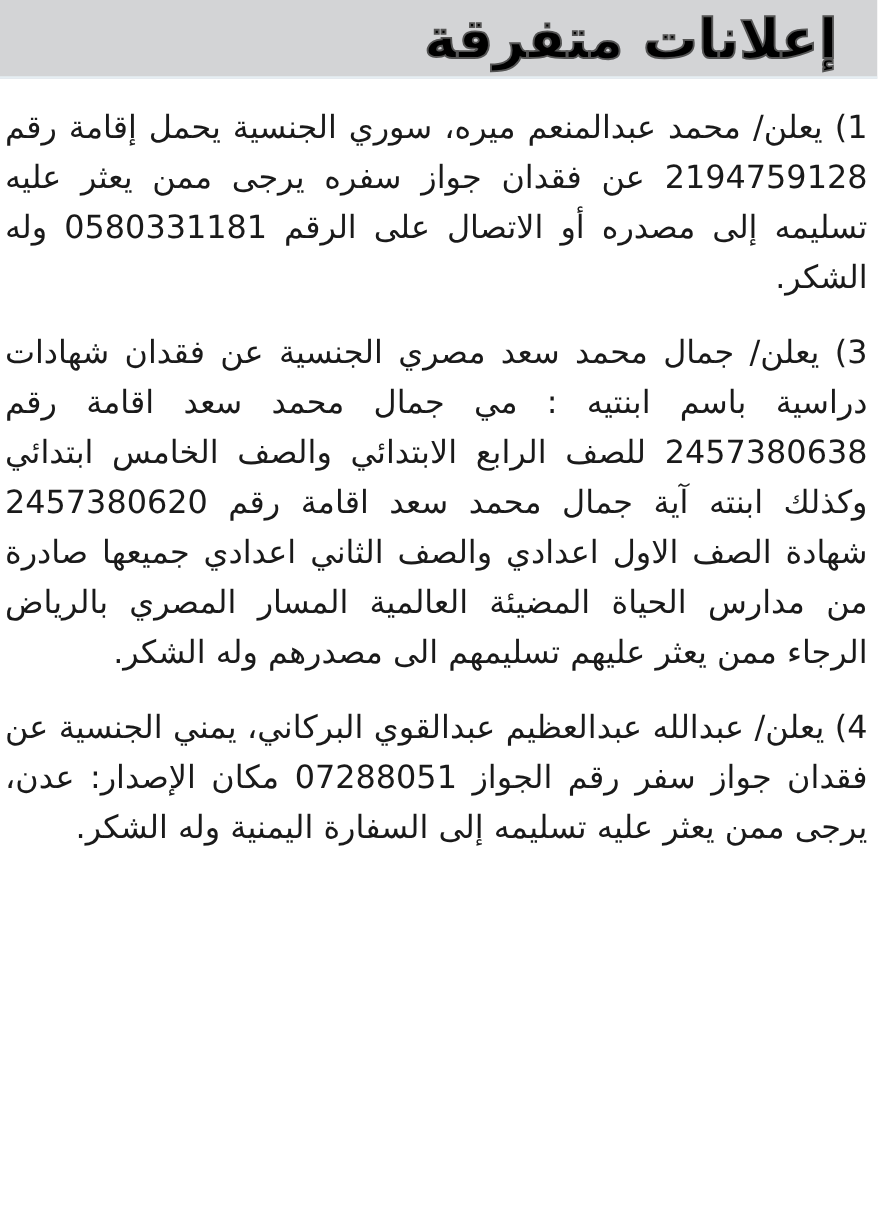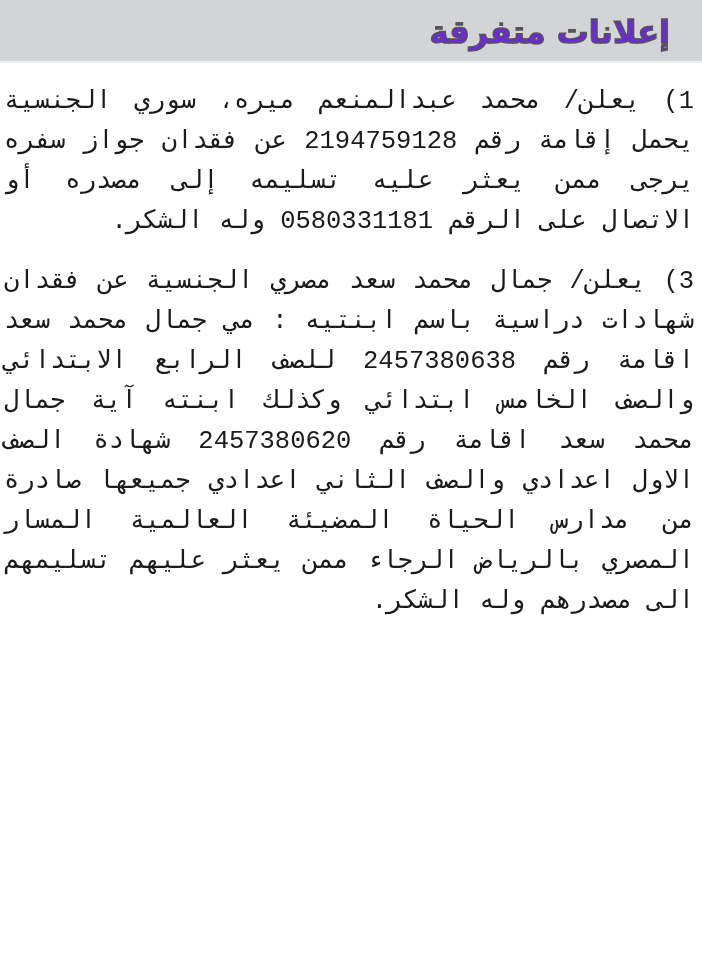--- a/index.html
+++ b/index.html
@@ -23,33 +23,32 @@
       height: 61px;
       background: #d3d4d6;
       border-bottom: 2px solid #e6eef3;
     }
     .header-title {
       position: absolute;
       right: 32px;
       top: 4px;
       font-family: "DejaVu Sans", sans-serif;
       font-weight: bold;
-      font-size: 32px;
+      font-size: 44px;
       line-height: 56px;
-      color: #6d28d9;
+      color: #000000;
       -webkit-text-stroke: 1.5px #555555;
       letter-spacing: 1px;
       white-space: nowrap;
     }
     .content {
       position: absolute;
       top: 82px;
       right: 8px;
       width: 690px;
-      font-family: Liberation Mono, monospace;
     }
     .notice {
       margin: 0 0 20px 0;
       font-size: 25.5px;
       line-height: 40px;
       text-align: justify;
       text-align-last: right;
       word-spacing: 0px;
     }
     .notice p {
@@ -69,13 +68,16 @@
   <div class="header-title">إعلانات متفرقة</div>
 </div>
 
 <div class="content">
   <div class="notice">
     <p><span class="notice-number">1)</span> <span class="notice-body">يعلن/ محمد عبدالمنعم ميره، سوري الجنسية يحمل إقامة رقم 2194759128 عن فقدان جواز سفره يرجى ممن يعثر عليه تسليمه إلى مصدره أو الاتصال على الرقم 0580331181 وله الشكر.</span></p>
   </div>
   <div class="notice">
     <p><span class="notice-number">3)</span> <span class="notice-body">يعلن/ جمال محمد سعد مصري الجنسية عن فقدان شهادات دراسية باسم ابنتيه : مي جمال محمد سعد اقامة رقم 2457380638 للصف الرابع الابتدائي والصف الخامس ابتدائي وكذلك ابنته آية جمال محمد سعد اقامة رقم 2457380620 شهادة الصف الاول اعدادي والصف الثاني اعدادي جميعها صادرة من مدارس الحياة المضيئة العالمية المسار المصري بالرياض الرجاء ممن يعثر عليهم تسليمهم الى مصدرهم وله الشكر.</span></p>
   </div>
+  <div class="notice">
+    <p><span class="notice-number">4)</span> <span class="notice-body">يعلن/ عبدالله عبدالعظيم عبدالقوي البركاني، يمني الجنسية عن فقدان جواز سفر رقم الجواز 07288051 مكان الإصدار: عدن، يرجى ممن يعثر عليه تسليمه إلى السفارة اليمنية وله الشكر.</span></p>
+  </div>
 </div>
 
 </body></html>

